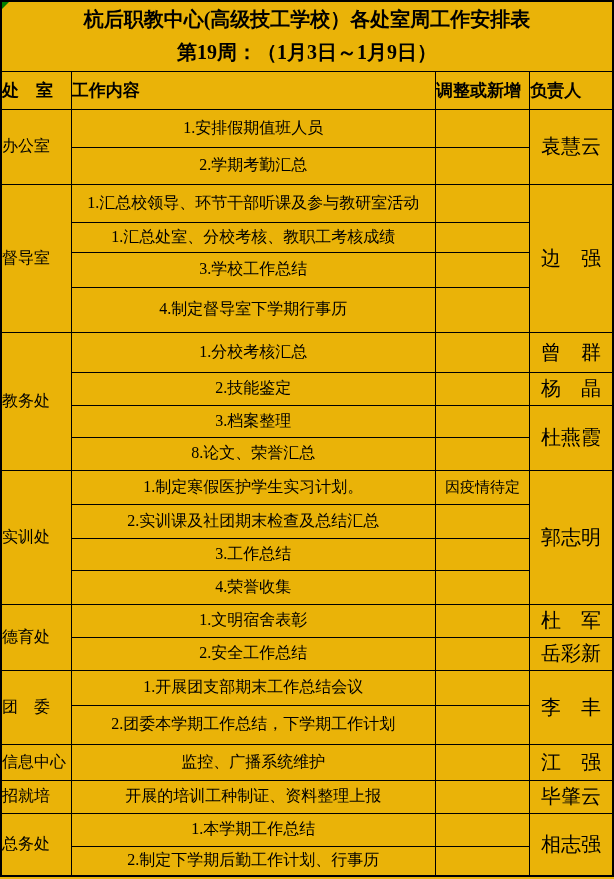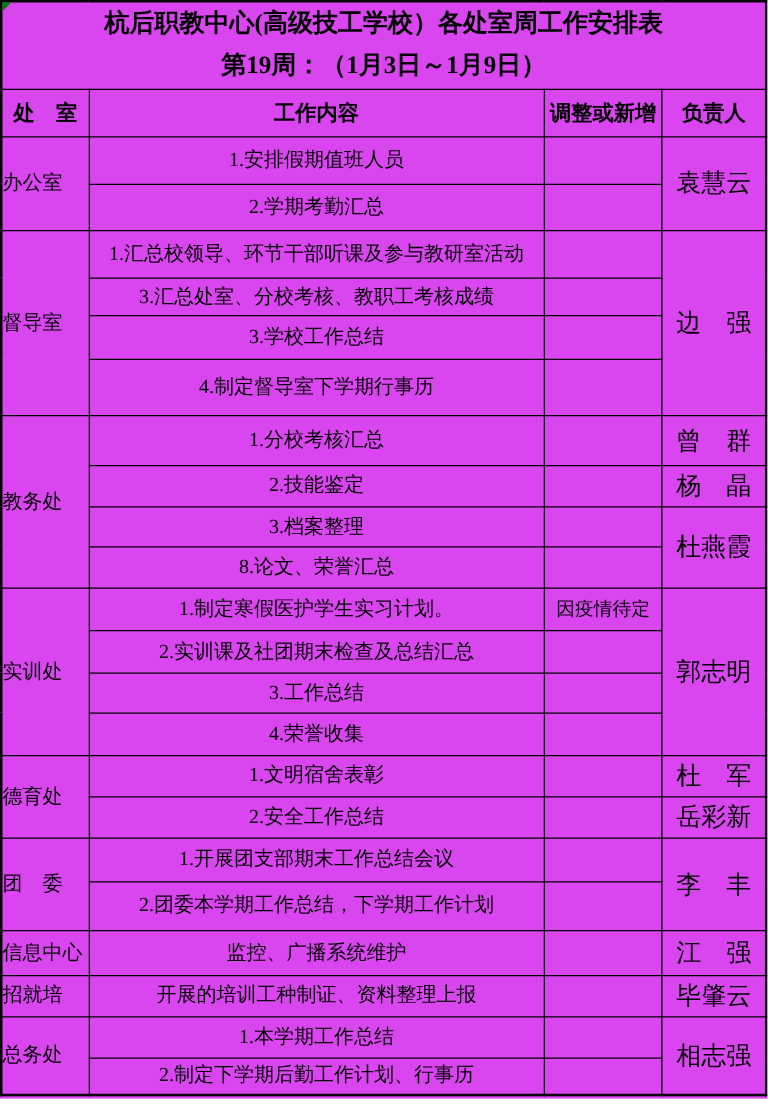--- a/index.html
+++ b/index.html
@@ -4,21 +4,21 @@
 <style>
   html, body {
     margin: 0;
     padding: 0;
     background: #ffffff;
   }
   .sheet {
     position: relative;
     width: 614px;
     height: 879px;
-    background: #d946ef;
+    background: #eab308;
     font-family: "Liberation Serif", serif;
     color: #000000;
     overflow: hidden;
   }
   table.schedule {
     border-collapse: collapse;
     table-layout: fixed;
     width: 614px;
     border: 2px solid #000000;
   }
@@ -29,21 +29,20 @@
     overflow: hidden;
     white-space: nowrap;
   }
   td.title-cell {
     text-align: center;
     font-weight: bold;
     font-size: 20px;
     line-height: 33px;
   }
   td.header-cell {
-    text-align: center;
     font-weight: bold;
     font-size: 17px;
   }
   td.dept-cell {
     text-align: left;
     font-size: 16px;
   }
   td.task-cell {
     text-align: center;
     font-size: 16px;
@@ -106,21 +105,21 @@
       <td class="adjust-cell"></td>
     </tr>
 
     <tr style="height:38px">
       <td class="dept-cell" rowspan="4">督导室</td>
       <td class="task-cell">1.汇总校领导、环节干部听课及参与教研室活动</td>
       <td class="adjust-cell"></td>
       <td class="owner-cell" rowspan="4">边　强</td>
     </tr>
     <tr style="height:30px">
-      <td class="task-cell">3.汇总处室、分校考核、教职工考核成绩</td>
+      <td class="task-cell">1.汇总处室、分校考核、教职工考核成绩</td>
       <td class="adjust-cell"></td>
     </tr>
     <tr style="height:35px">
       <td class="task-cell">3.学校工作总结</td>
       <td class="adjust-cell"></td>
     </tr>
     <tr style="height:45px">
       <td class="task-cell">4.制定督导室下学期行事历</td>
       <td class="adjust-cell"></td>
     </tr>

